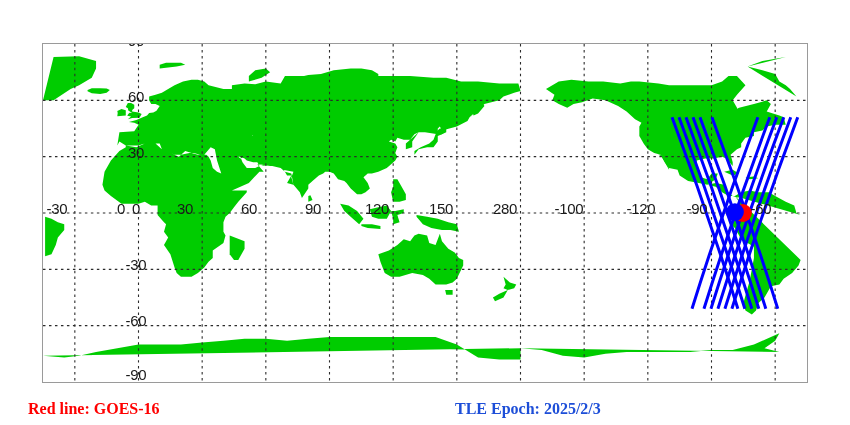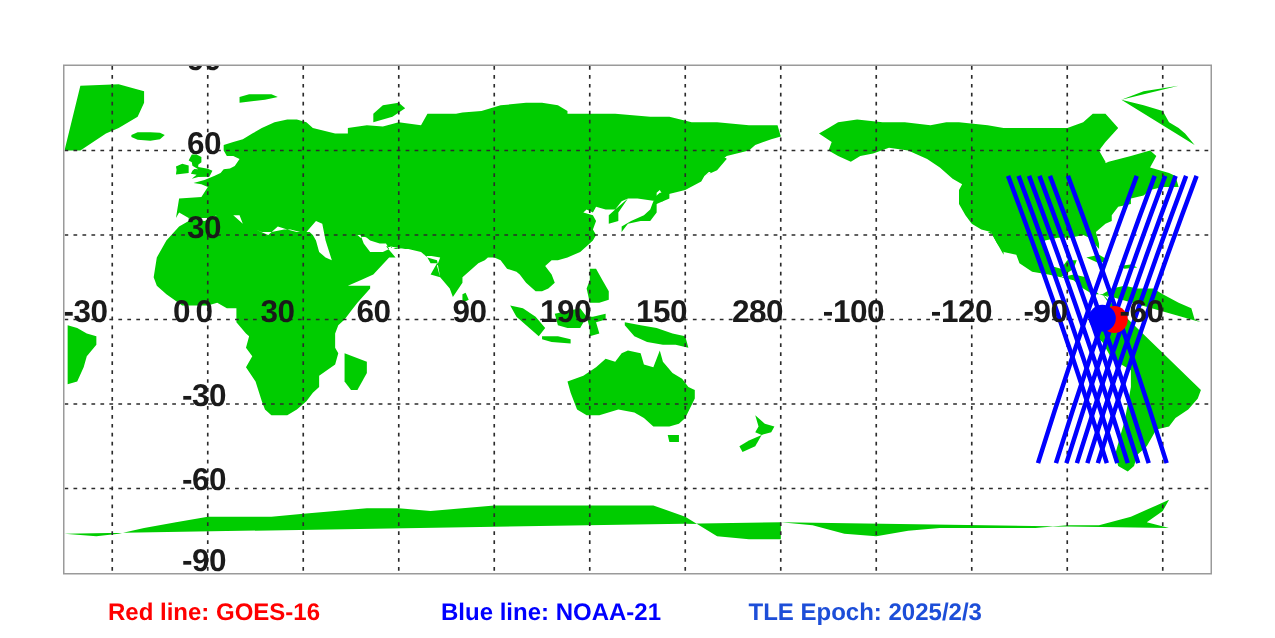--- a/index.html
+++ b/index.html
@@ -37,46 +37,45 @@
     left: 0;
     top: 0;
     width: 100%;
     height: 100%;
   }
 
   
   .tick-label {
     position: absolute;
     font-family: "Liberation Sans", sans-serif;
-    font-size: 21px;
-    font-weight: bold;
+    font-size: 15px;
+    font-weight: normal;
     color: #1a1a1a;
     white-space: nowrap;
     line-height: 1;
     letter-spacing: -0.3px;
   }
   .lon-label { transform: translate(-50%, -50%); }
   .lat-label { transform: translate(-50%, -50%); }
 
   
   #legend {
     position: absolute;
     left: 0;
     top: 392px;
     width: 850px;
     height: 33px;
   }
   .legend-item {
     position: absolute;
-    font-family: Liberation Sans, sans-serif;
+    font-family: Liberation Serif, serif;
     font-size: 16px;
     font-weight: bold;
     white-space: nowrap;
     line-height: 1;
-    margin-left: 44px;
   }
   #legend-red  { left: 28px;  top: 9px; color: #ff0000; }
   #legend-blue { left: 250px; top: 9px; color: #0000ff; }
   #legend-tle  { left: 455px; top: 9px; color: #1d4ed8; }
 </style>
 </head>
 <body>
 
 <div id="root">
 
@@ -157,38 +156,37 @@
           <circle cx="693.7" cy="169.1" r="9" fill="#0000ff"></circle>
         </g>
     </svg>
 
     <div id="lon-label-layer">
         <div class="tick-label lon-label" style="left: 14px; top: 164px;">-30</div>
         <div class="tick-label lon-label" style="left: 78px; top: 164px;">0</div>
         <div class="tick-label lon-label" style="left: 142px; top: 164px;">30</div>
         <div class="tick-label lon-label" style="left: 206px; top: 164px;">60</div>
         <div class="tick-label lon-label" style="left: 270px; top: 164px;">90</div>
-        <div class="tick-label lon-label" style="left: 334px; top: 164px;">190</div>
+        <div class="tick-label lon-label" style="left: 334px; top: 164px;">120</div>
         <div class="tick-label lon-label" style="left: 398px; top: 164px;">150</div>
         <div class="tick-label lon-label" style="left: 462px; top: 164px;">280</div>
         <div class="tick-label lon-label" style="left: 526px; top: 164px;">-100</div>
         <div class="tick-label lon-label" style="left: 598px; top: 164px;">-120</div>
         <div class="tick-label lon-label" style="left: 654px; top: 164px;">-90</div>
         <div class="tick-label lon-label" style="left: 718px; top: 164px;">-60</div>
       </div>
     <div id="lat-label-layer">
         <div class="tick-label lat-label" style="left: 93px; top: -4px;">90</div>
         <div class="tick-label lat-label" style="left: 93px; top: 52px;">60</div>
         <div class="tick-label lat-label" style="left: 93px; top: 108px;">30</div>
         <div class="tick-label lat-label" style="left: 93px; top: 164px;">0</div>
         <div class="tick-label lat-label" style="left: 93px; top: 220px;">-30</div>
         <div class="tick-label lat-label" style="left: 93px; top: 276px;">-60</div>
         <div class="tick-label lat-label" style="left: 93px; top: 330px;">-90</div>
       </div>
   </div>
 
   <div id="legend">
     <div class="legend-item" id="legend-red">Red line: GOES-16</div>
-    <div class="legend-item" id="legend-blue">Blue line: NOAA-21</div>
     <div class="legend-item" id="legend-tle">TLE Epoch: 2025/2/3</div>
   </div>
 
 </div>
 
 </body></html>

